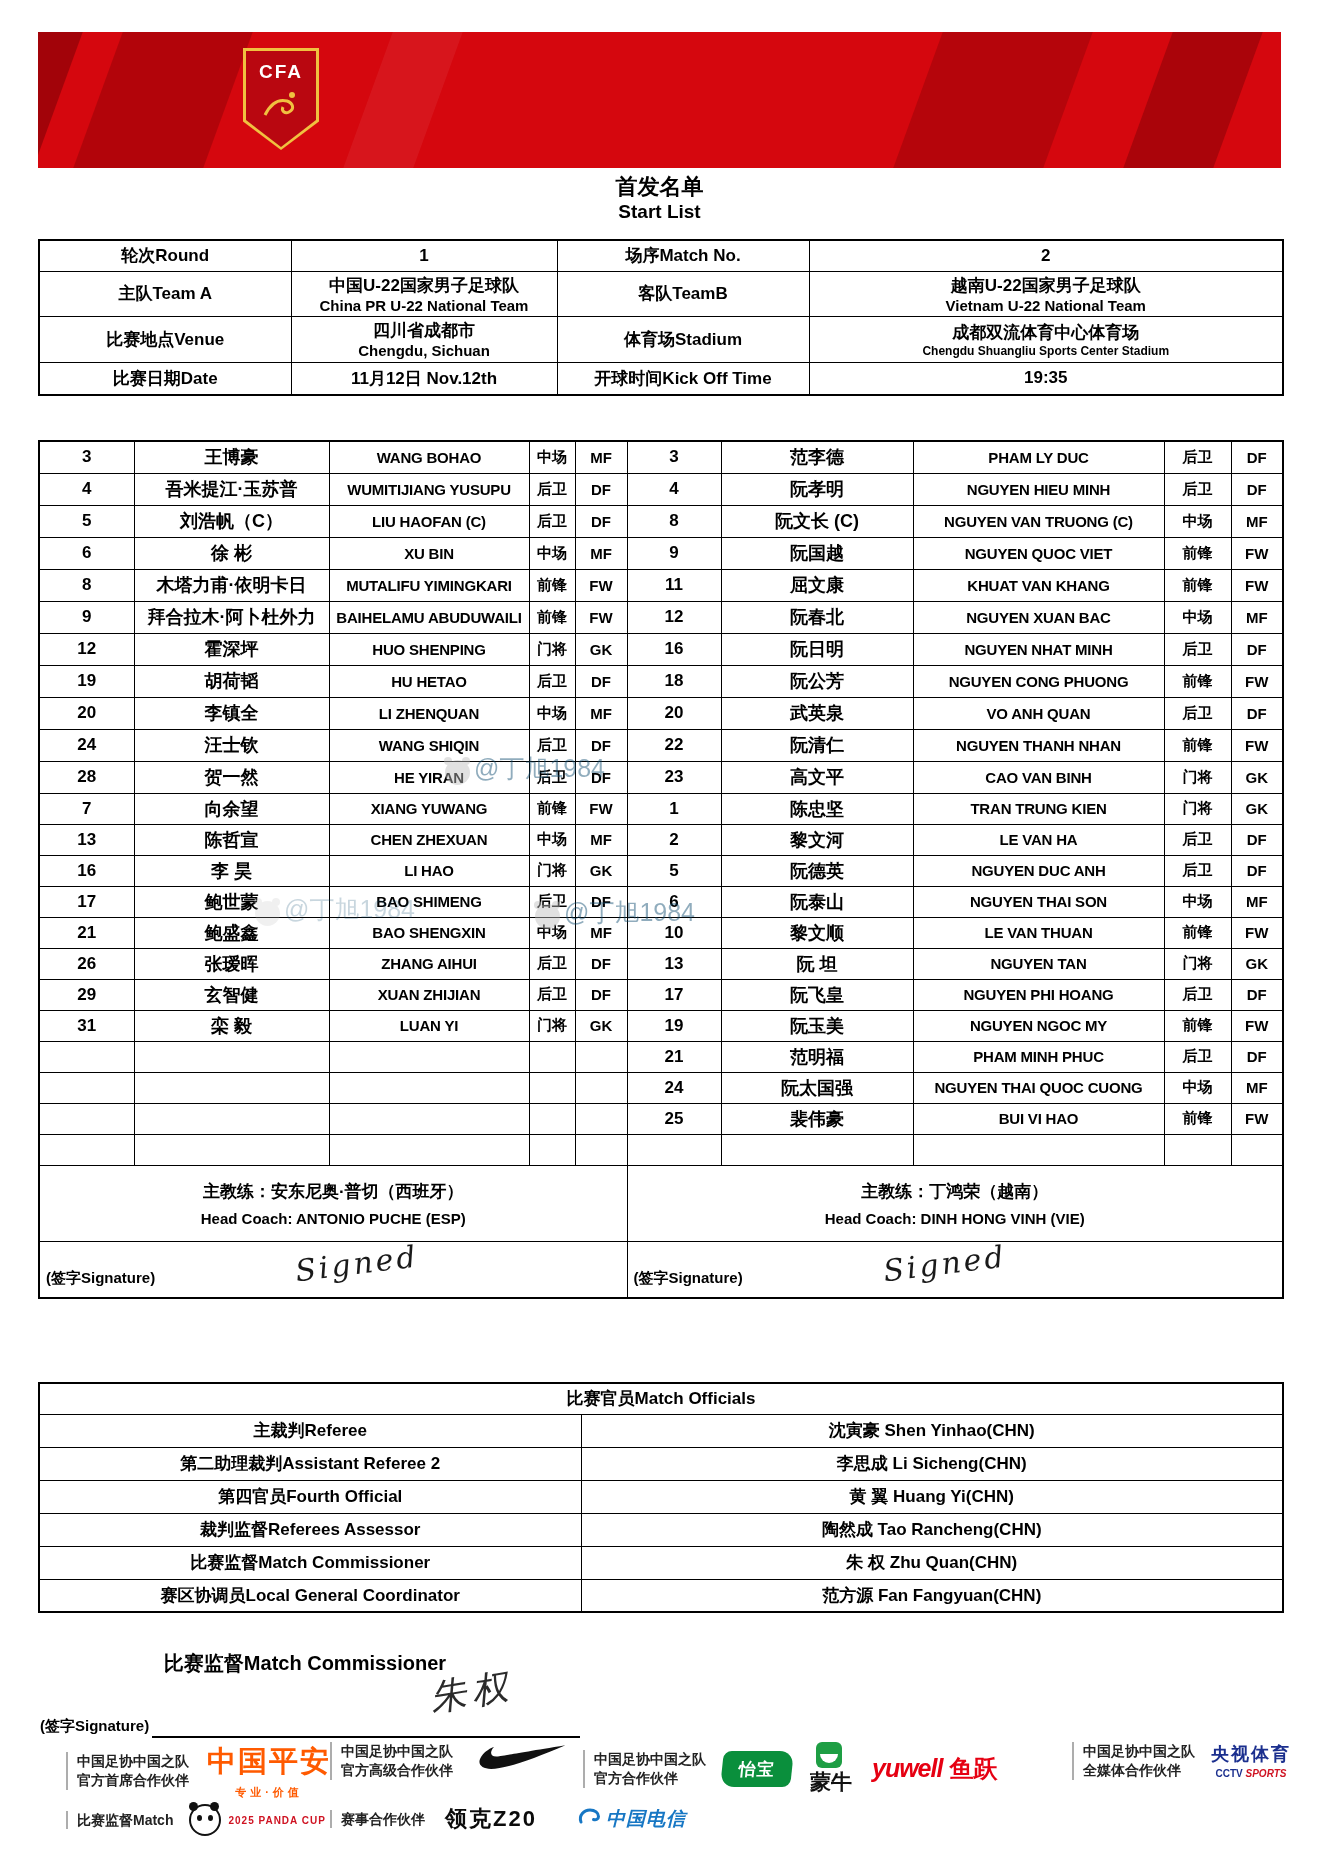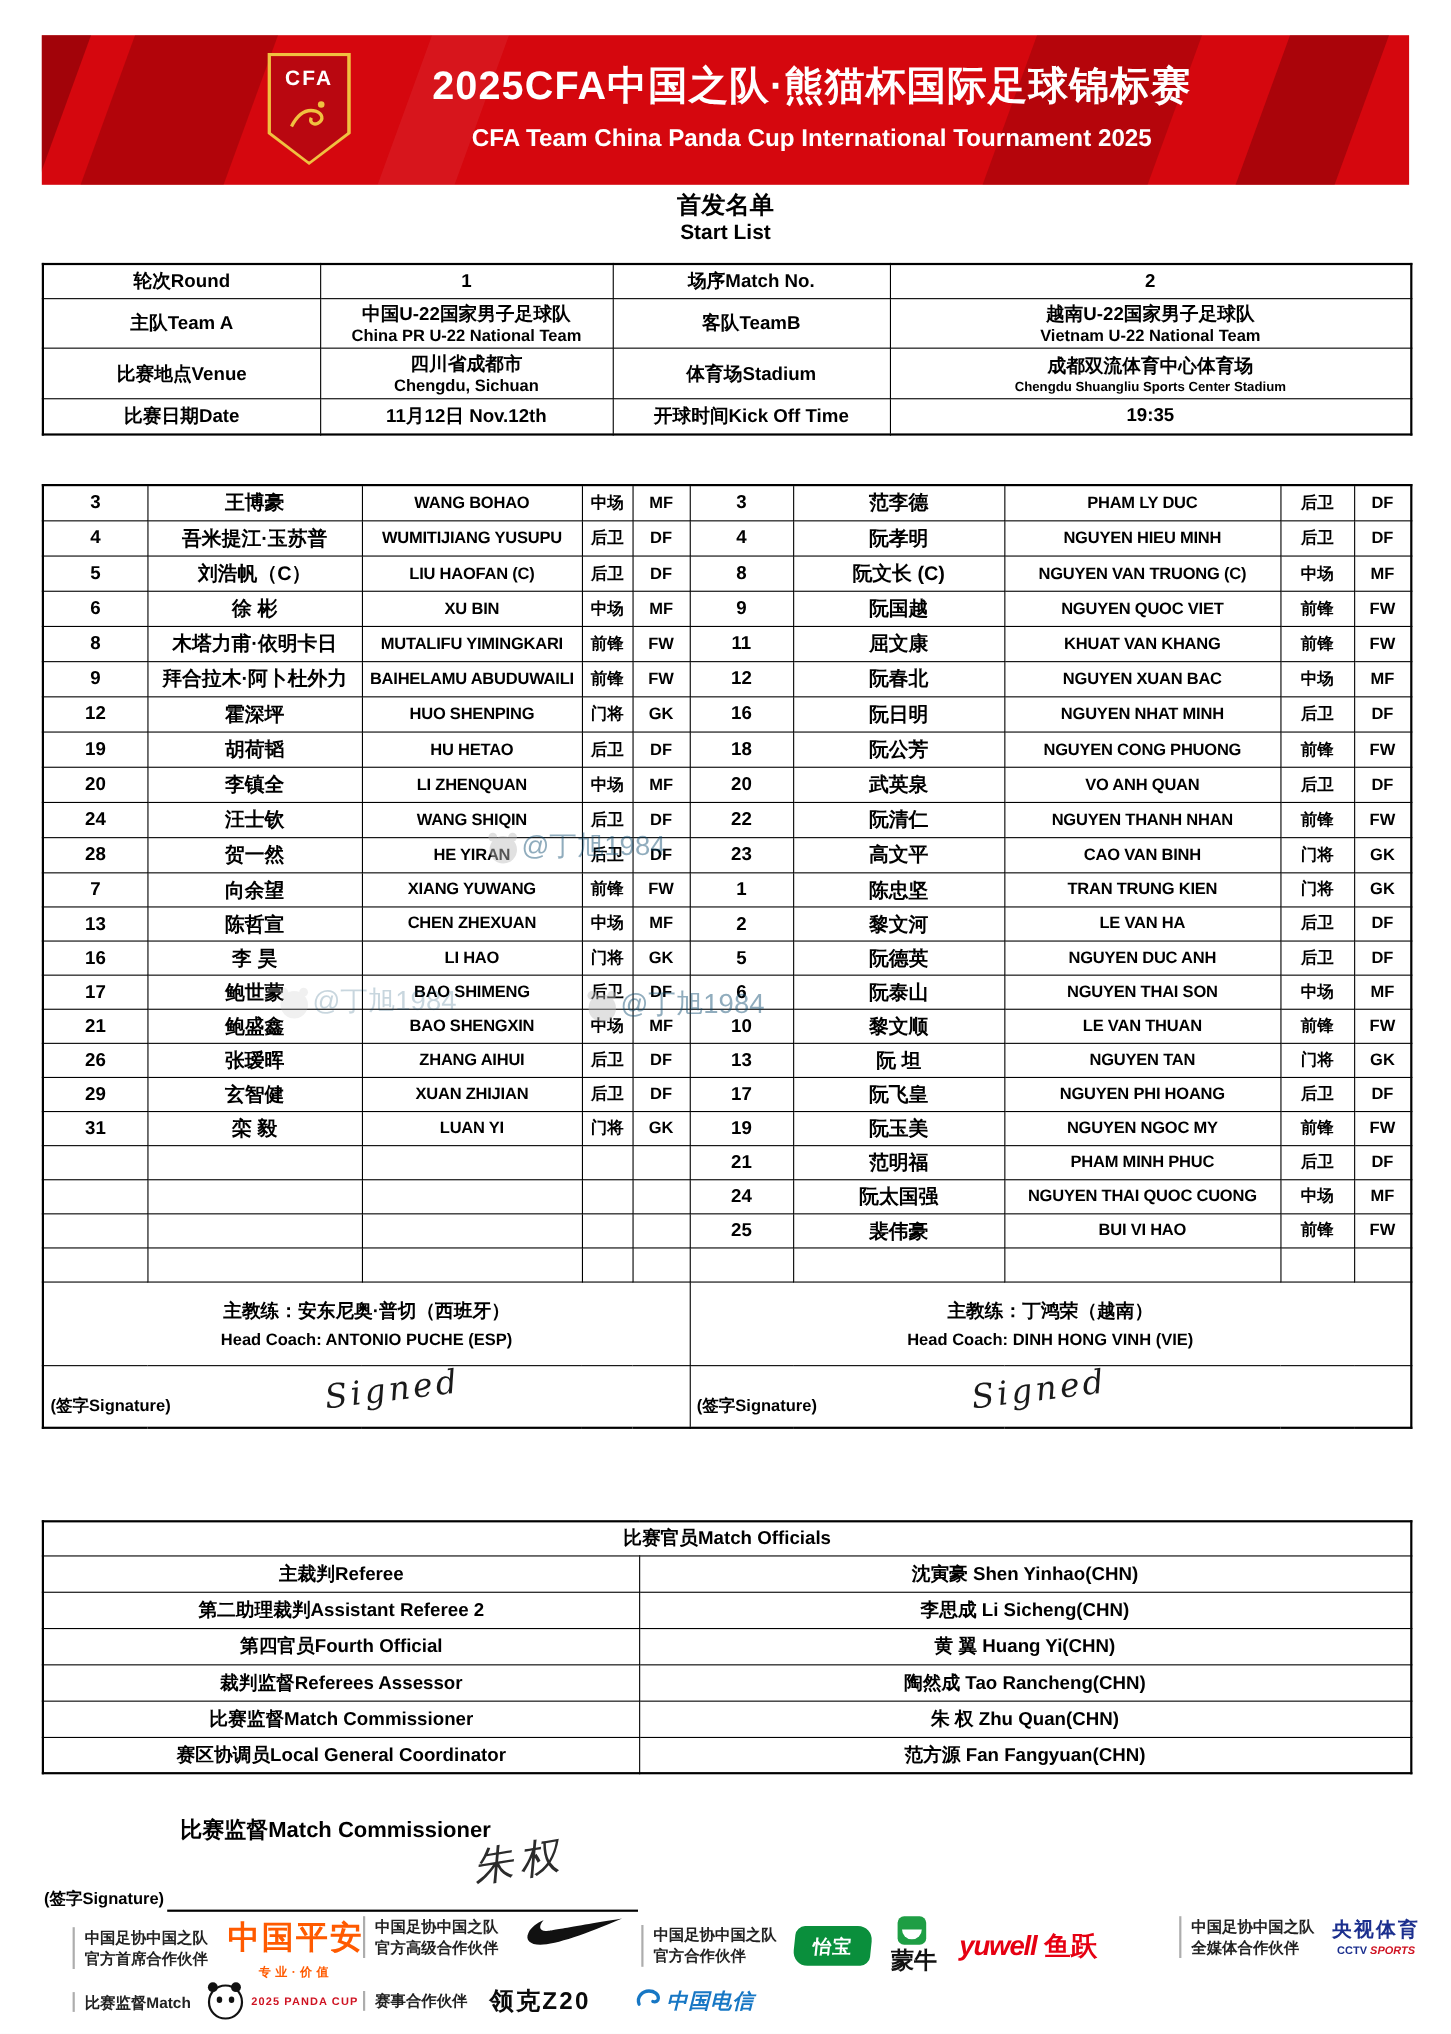--- a/index.html
+++ b/index.html
@@ -115,24 +115,20 @@
       <div class="crest-in">
         <div class="crest-cfa">CFA</div>
         <div class="crest-emblem">
           <svg width="44" height="44" viewBox="0 0 44 44">
               <path d="M6 30 C12 18 20 14 28 16 C34 18 36 24 30 27 C26 29 22 26 24 22" fill="none" stroke="#f0c140" stroke-width="3"></path>
               <circle cx="33" cy="10" r="3" fill="#f0c140"></circle>
             </svg>
         </div>
       </div>
     </div>
-    <div class="banner-text">
-      <div class="bt-cn">2025CFA中国之队·熊猫杯国际足球锦标赛</div>
-      <div class="bt-en">CFA Team China Panda Cup International Tournament 2025</div>
-    </div>
   </div>
 
   <div class="ptitle">首发名单</div>
   <div class="pstitle">Start List</div>
 
   <table class="grid info">
     <colgroup>
         <col style="width:252px">
         <col style="width:266px">
         <col style="width:252px">

